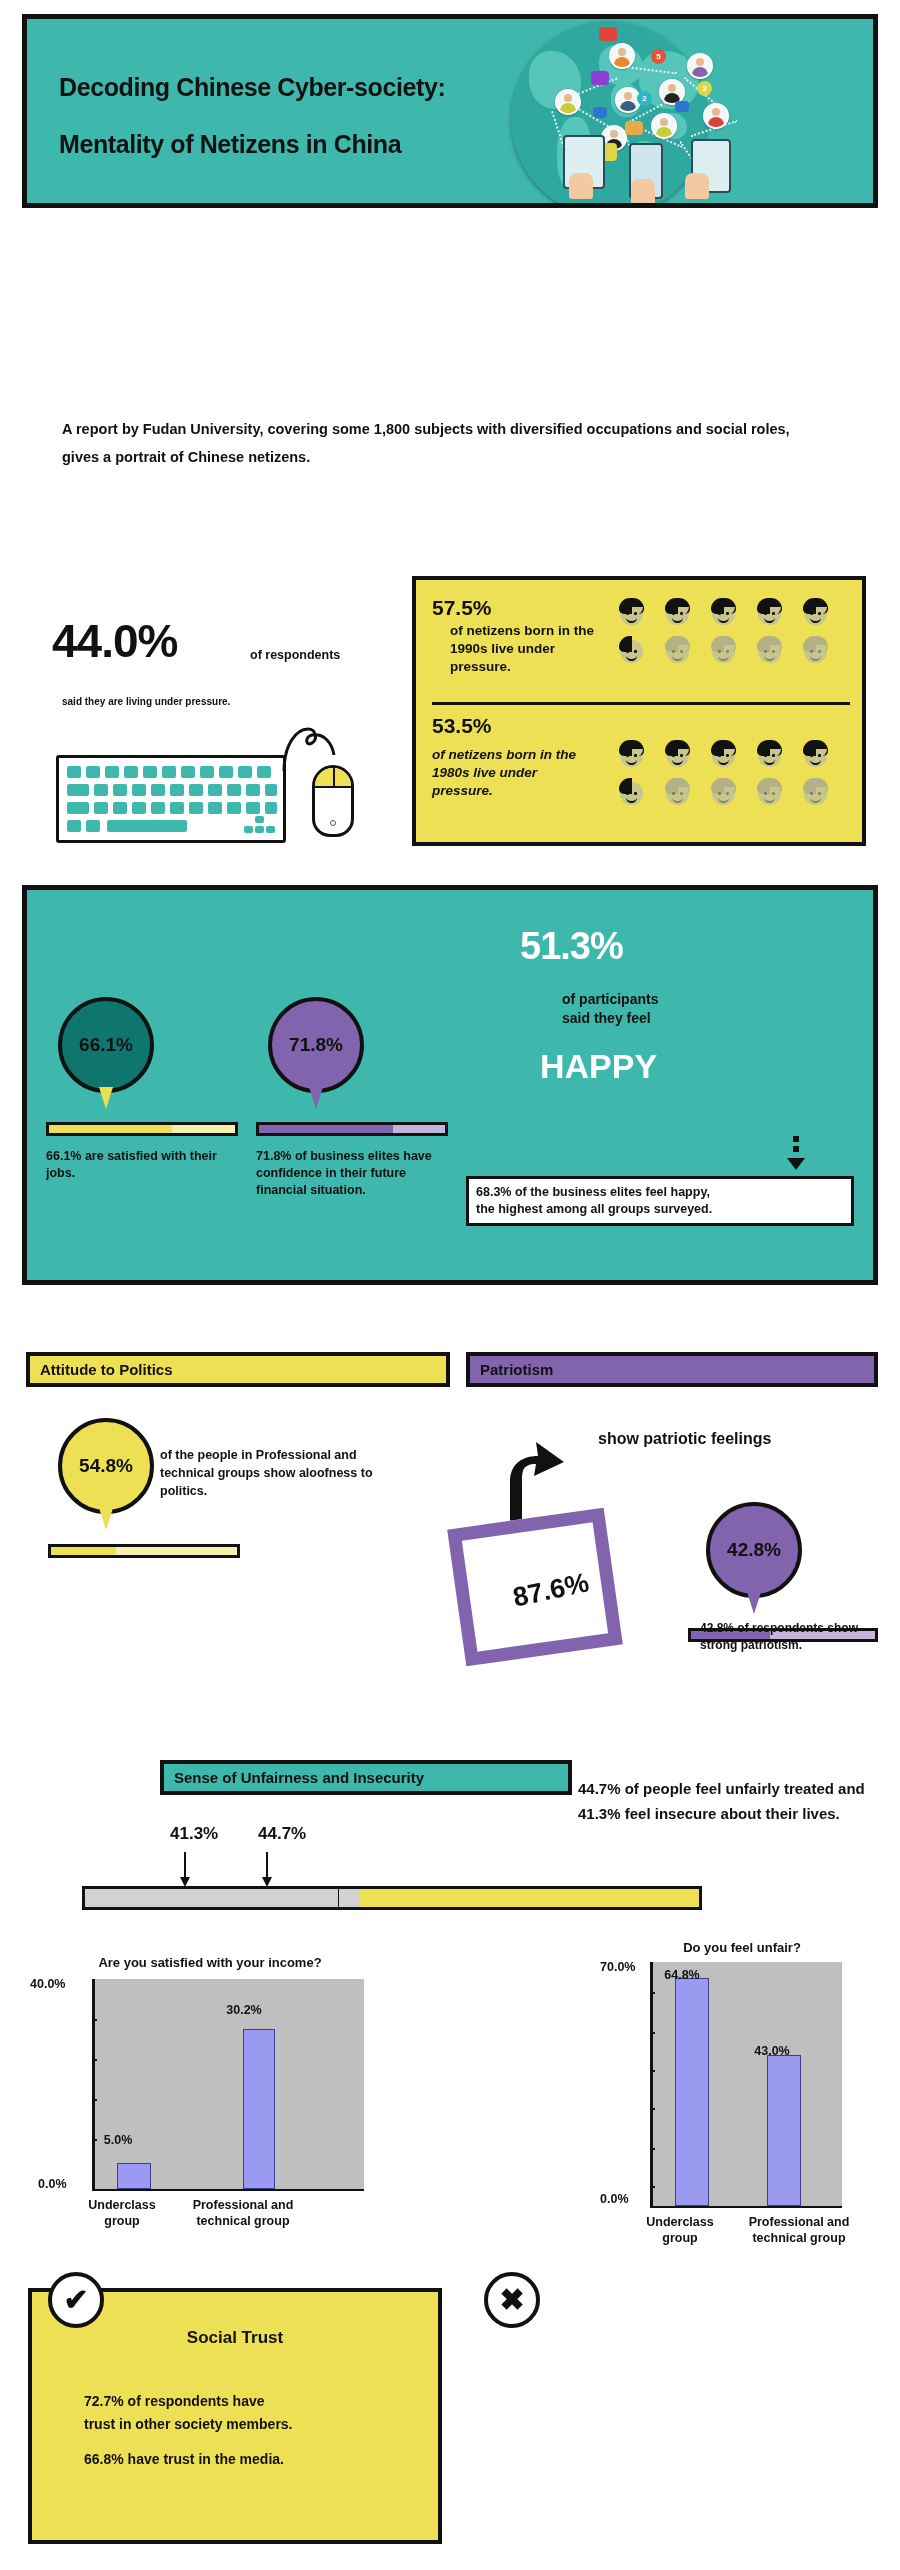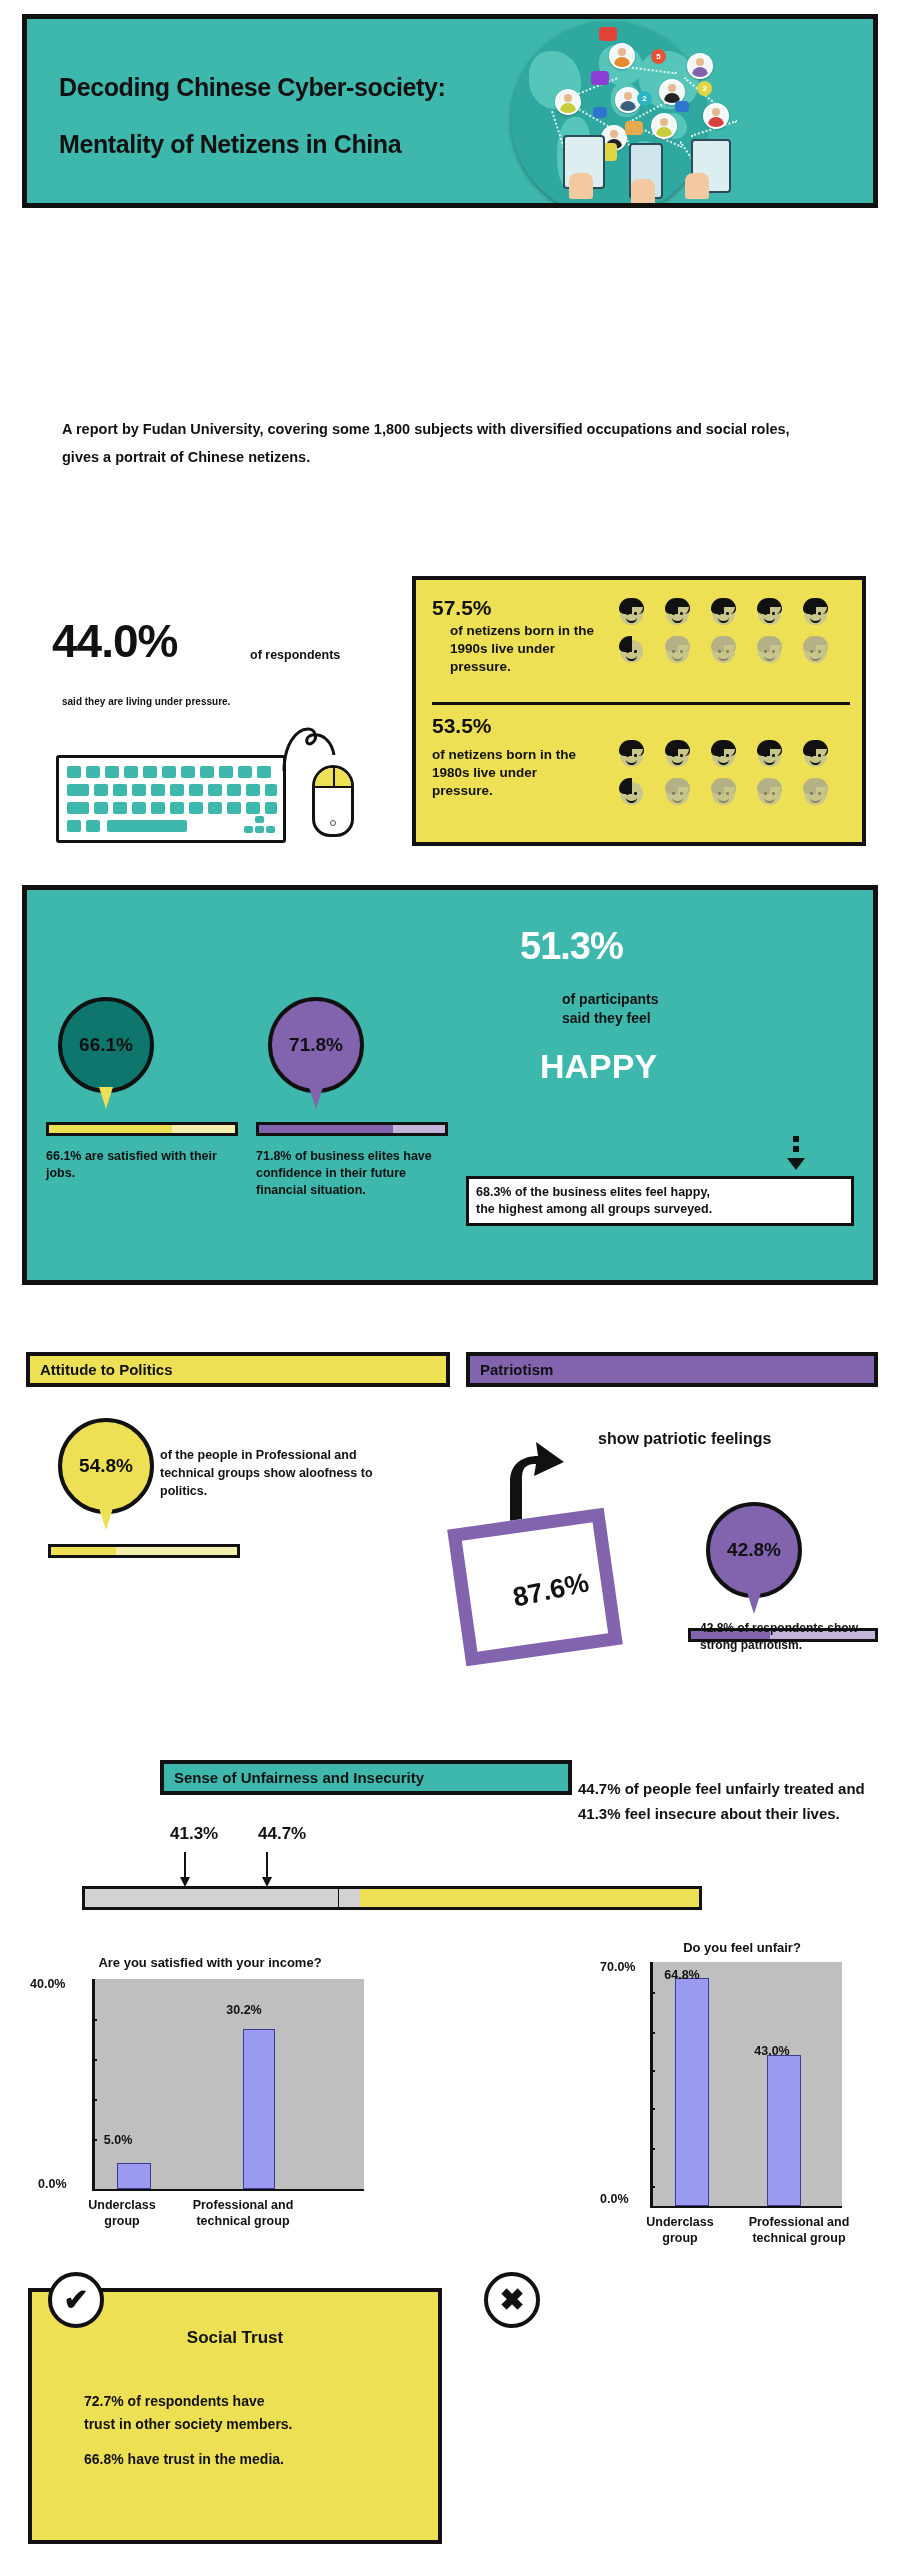--- a/index.html
+++ b/index.html
@@ -277,21 +277,21 @@
     <div class="mouse-top"></div>
     <div class="mouse-split"></div>
     <div class="mouse-dot"></div>
   </div>
 
   <div class="yellowbox">
     <div class="yb-pct" style="left:16px;top:16px;">57.5%</div>
     <div class="yb-txt" style="left:16px;top:42px;width:160px;margin-left:18px;">of netizens born in the 1990s live under pressure.</div>
     <div class="yb-div"></div>
     <div class="yb-pct" style="left:16px;top:134px;">53.5%</div>
-    <div class="yb-txt" style="left:16px;top:166px;width:160px;">of netizens born in the 1980s live under pressure.</div>
+    <div class="yb-txt" style="left:16px;top:166px;width:160px;font-style:italic;">of netizens born in the 1980s live under pressure.</div>
 
     <div class="face" style="left:202px;top:18px;">
         <div class="head"></div>
         <div class="hair"></div>
         <div class="eye" style="left:8px"></div>
         <div class="eye" style="left:16px"></div>
         <div class="mouth"></div>
       </div>
     <div class="face" style="left:248px;top:18px;">
         <div class="head"></div>

